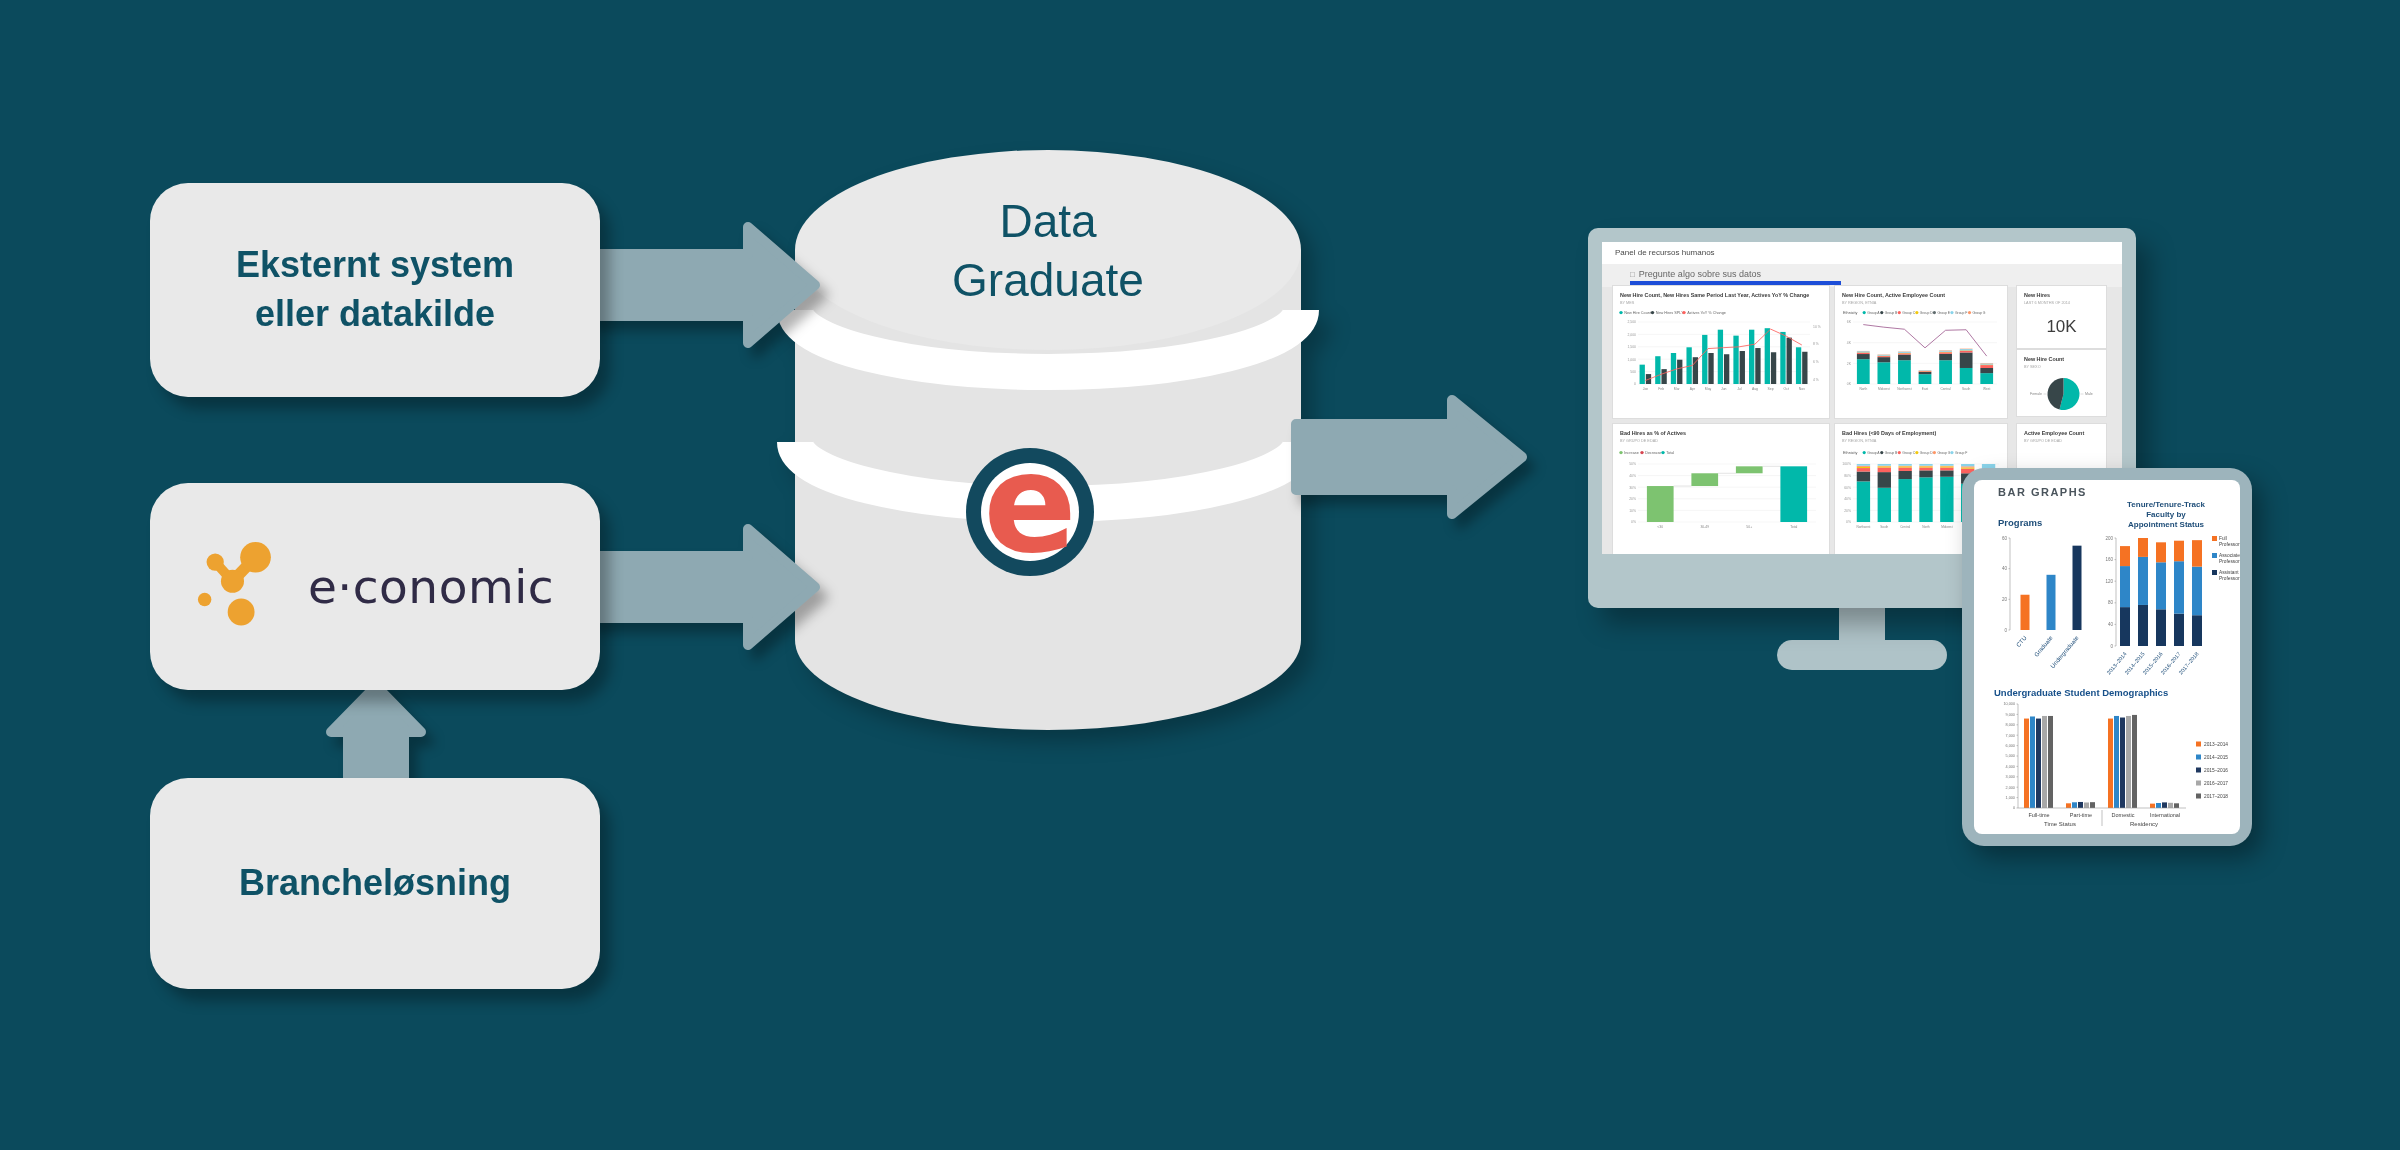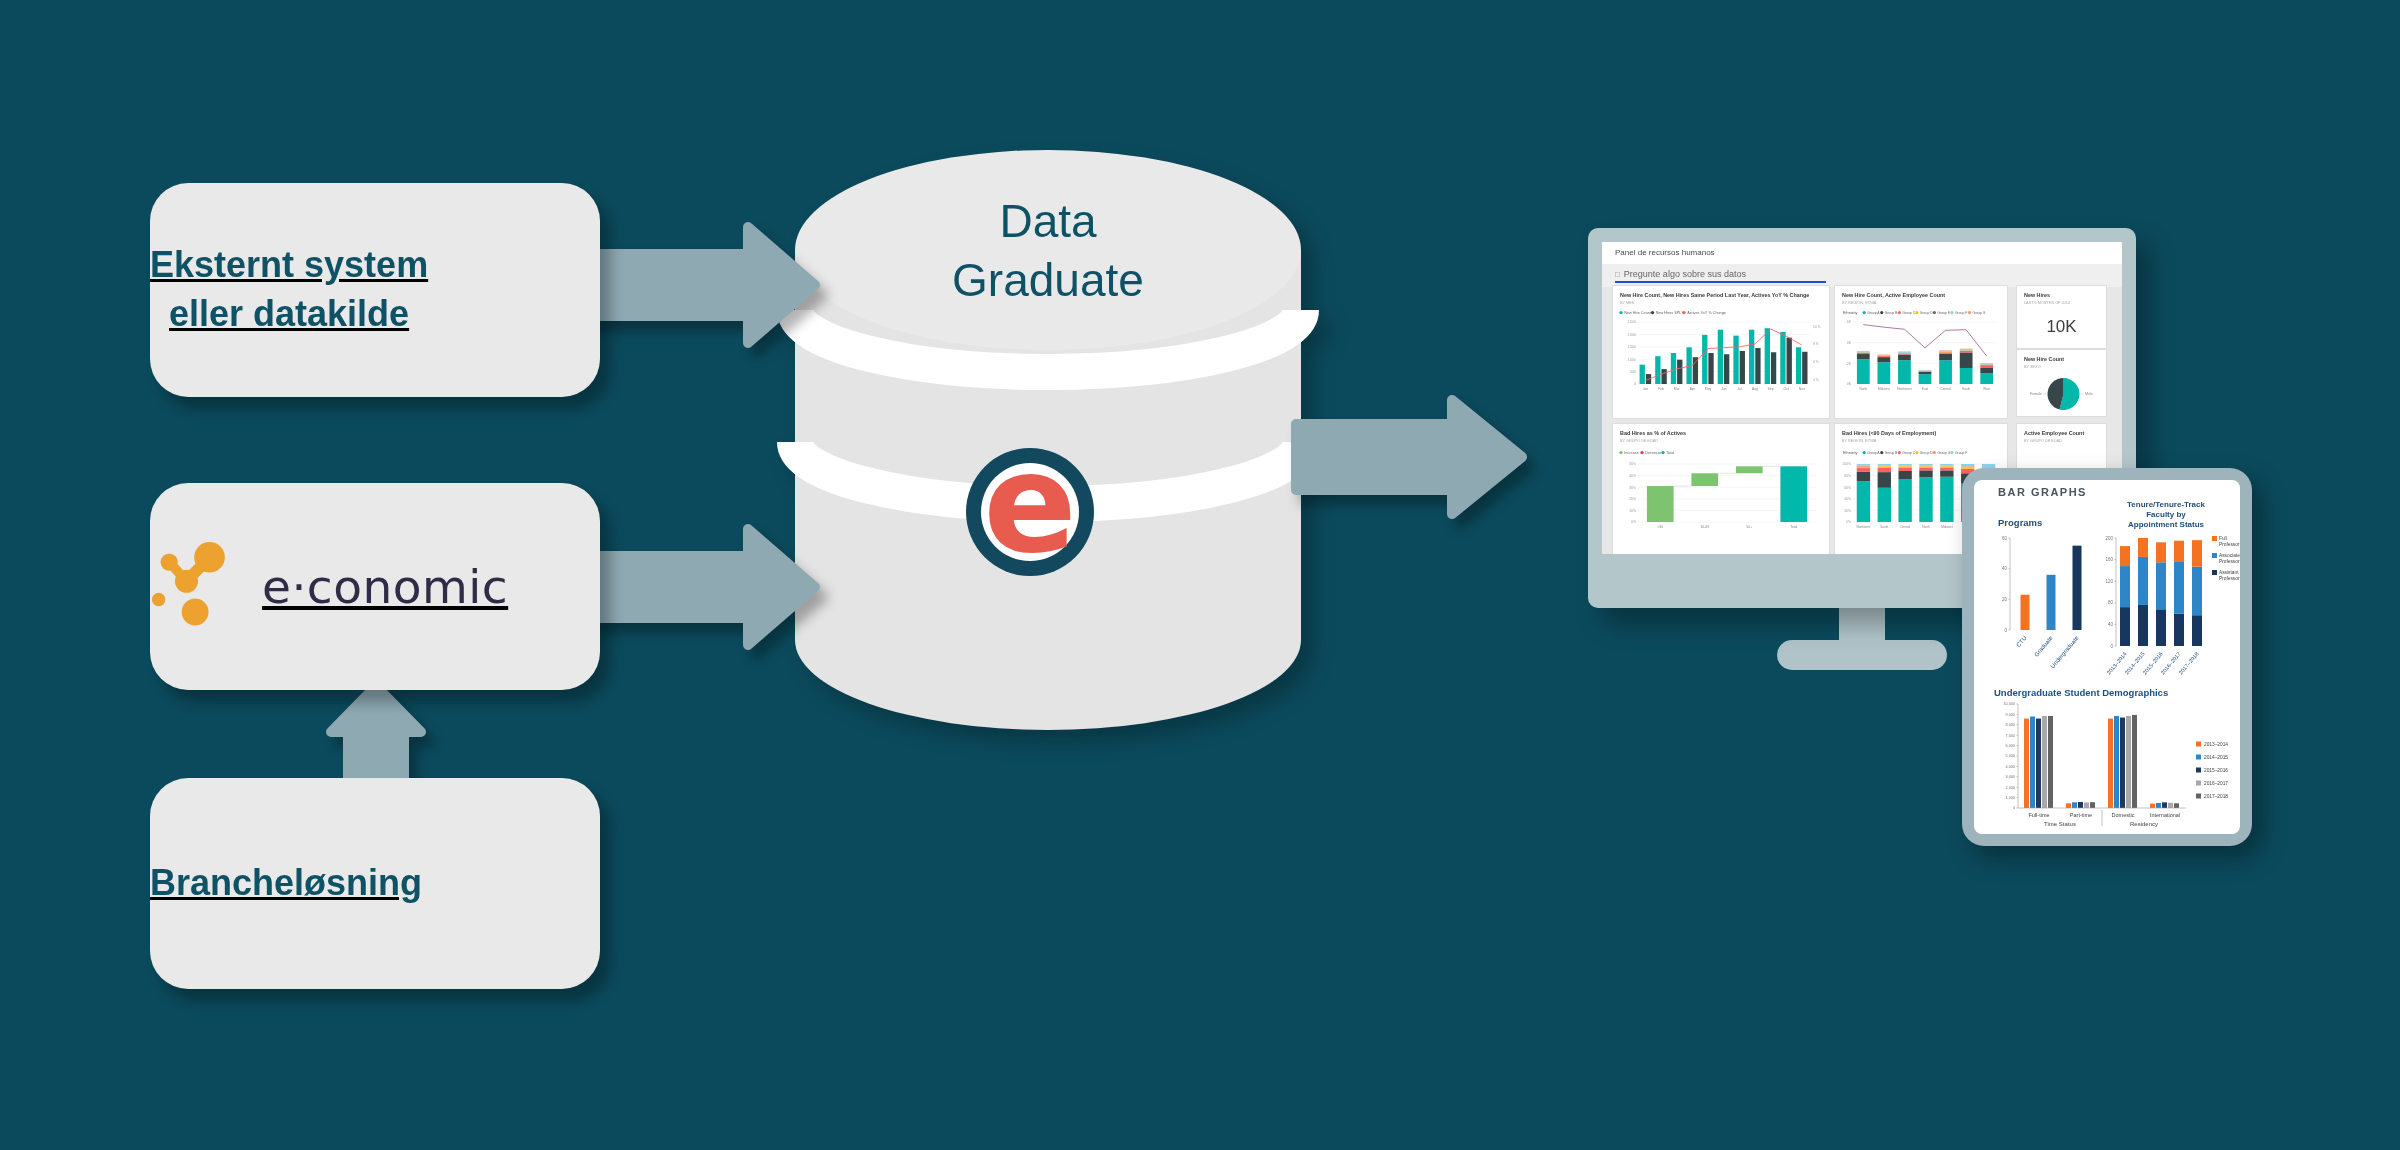--- a/index.html
+++ b/index.html
@@ -5,42 +5,42 @@
   html,body{margin:0;padding:0;background:#08323f;}
   #stage{position:relative;width:2400px;height:1150px;background:#0B4A5C;overflow:hidden;
          font-family:"Liberation Sans",sans-serif;}
   
   #diagram-svg{position:absolute;left:0;top:0;width:2400px;height:1150px;}
   .arrow{filter:drop-shadow(8px 10px 6px rgba(0,0,0,.30));}
   .cyl-shadow{filter:drop-shadow(12px 12px 10px rgba(0,0,0,.25));}
   
   .src-box{position:absolute;left:150px;width:450px;background:#E9E9E9;border-radius:38px;
            box-shadow:10px 12px 14px rgba(0,0,0,.30);display:flex;align-items:center;
-           justify-content:flex-start;text-align:center;text-decoration:underline;}
+           justify-content:center;text-align:center;}
   .src-label{color:#0F5266;font-weight:bold;font-size:36px;line-height:1.35;}
   #box-external{top:183px;height:214px;}
   #box-economic{top:483px;height:207px;}
   #box-industry{top:778px;height:211px;}
   .brand-row{display:flex;align-items:center;gap:16px;}
   .brand-text{color:#302B46;font-size:47px;font-weight:500;letter-spacing:.5px;
               font-family:"DejaVu Sans",sans-serif;}
   
   #dw-title{position:absolute;left:848px;top:192px;width:400px;text-align:center;
             color:#0F5266;font-weight:normal;font-size:46px;line-height:1.28;}
   
   #monitor-neck{position:absolute;left:1839px;top:604px;width:46px;height:52px;background:#AFC3C8;}
   #monitor-base{position:absolute;left:1777px;top:640px;width:170px;height:30px;background:#AFC3C8;border-radius:15px;}
   #monitor-frame{position:absolute;left:1588px;top:228px;width:548px;height:380px;background:#B3C6CA;
                  border-radius:10px;filter:drop-shadow(14px 16px 12px rgba(0,0,0,.30));}
   #monitor-screen{position:absolute;left:1602px;top:242px;width:520px;height:312px;background:#fde047;overflow:hidden;}
   #db-titlebar{position:absolute;left:0;top:0;width:520px;height:22px;background:#ffffff;}
   #db-title{position:absolute;left:13px;top:6px;font-size:8px;color:#4a4a4a;}
   #db-qna{position:absolute;left:0;top:22px;width:520px;height:23px;background:#EFEFEF;}
-  #db-qna-inner{position:absolute;left:13px;top:5px;font-size:9px;color:#666;
-                border-bottom:2px solid #1d4ed8;padding:0 80px 2px 0;}
+  #db-qna-inner{position:absolute;left:28px;top:5px;font-size:9px;color:#666;
+                border-bottom:4px solid #1d4ed8;padding:0 80px 2px 0;}
   #db-qna-inner .qna-icon{font-size:8px;color:#888;margin-right:4px;}
   #db-tilesbg{position:absolute;left:0;top:45px;width:520px;height:267px;background:#E7E7E7;}
   svg.tile{position:absolute;background:#ffffff;border:1px solid #DDDDDD;}
   #chart-newhire_combo{left:10px;top:43px;}
   #chart-region_stack{left:232px;top:43px;}
   #chart-newhires_card{left:414px;top:43px;}
   #chart-sex_pie{left:414px;top:107px;}
   #chart-badhire_waterfall{left:10px;top:181px;}
   #chart-badhire_stack{left:232px;top:181px;}
   #chart-age_pie{left:414px;top:181px;}

